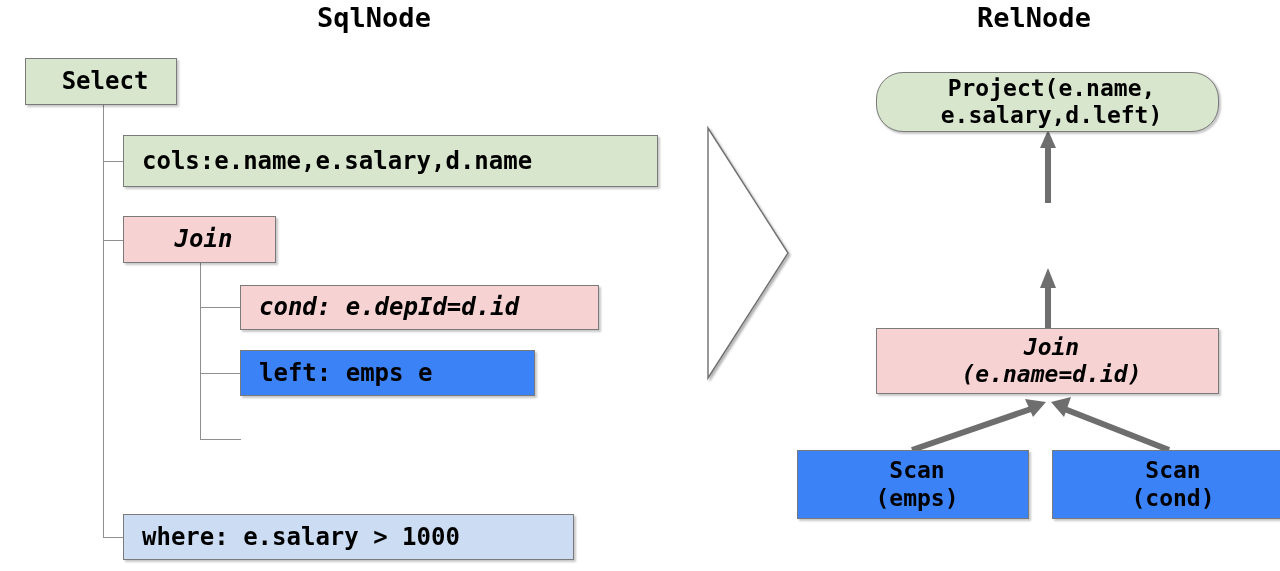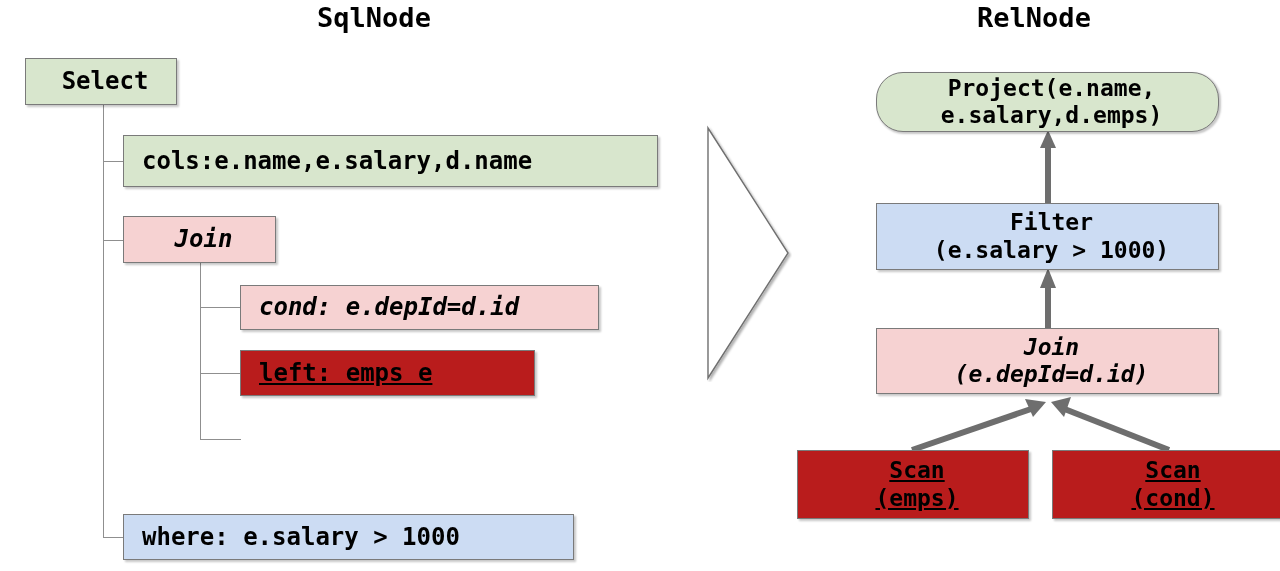--- a/index.html
+++ b/index.html
@@ -41,21 +41,21 @@
     white-space: pre;
     line-height: 1.18;
     box-shadow: 1.5px 1.5px 2px rgba(0,0,0,0.22);
   }
   .node.left-align { justify-content: flex-start; padding-left: 18px; }
   .node.center-align { justify-content: center; text-align: center; padding-left: 8px; }
 
   .green  { background: #d8e6cd; }
   .pink   { background: #f6d2d2; font-style: italic; }
   .blue   { background: #ccdcf3; }
-  .yellow { background: #b91c1c; text-decoration: underline; }
+  .yellow { background: #3b82f6; }
 
   
   .vline, .hline {
     position: absolute;
     background: #8f8f8f;
   }
   .vline { width: 1px; }
   .hline { height: 1px; }
 
   
@@ -148,31 +148,27 @@
     </g>
 
     <g>
       <line x1="1155" y1="450" x2="1048" y2="408" stroke="#6e6e6e" stroke-width="6"></line>
       <polygon points="1037,402 1057,397 1050,417" fill="#6e6e6e"></polygon>
     </g>
   </svg>
 
   <div class="node green center-align" style="left:862px; top:72px; width:343px; height:60px; font-size:23px; flex-direction:column; justify-content:center;border-radius:27px;">
     <span>Project(e.name,</span>
-    <span>e.salary,d.emps)</span>
+    <span>e.salary,d.left)</span>
   </div>
 
-  <div class="node blue center-align" style="left:862px; top:203px; width:343px; height:67px; font-size:23px; flex-direction:column; justify-content:center;">
-    <span>Filter</span>
-    <span>(e.salary &gt; 1000)</span>
-  </div>
 
   <div class="node pink center-align" style="left:862px; top:328px; width:343px; height:66px; font-size:23px; flex-direction:column; justify-content:center;">
     <span>Join</span>
-    <span>(e.depId=d.id)</span>
+    <span>(e.name=d.id)</span>
   </div>
 
   <div class="node yellow center-align" style="left:783px; top:450px; width:232px; height:69px; font-size:23px; flex-direction:column; justify-content:center;">
     <span>Scan</span>
     <span>(emps)</span>
   </div>
 
   <div class="node yellow center-align" style="left:1038px; top:450px; width:234px; height:69px; font-size:23px; flex-direction:column; justify-content:center;">
     <span>Scan</span>
     <span>(cond)</span>

